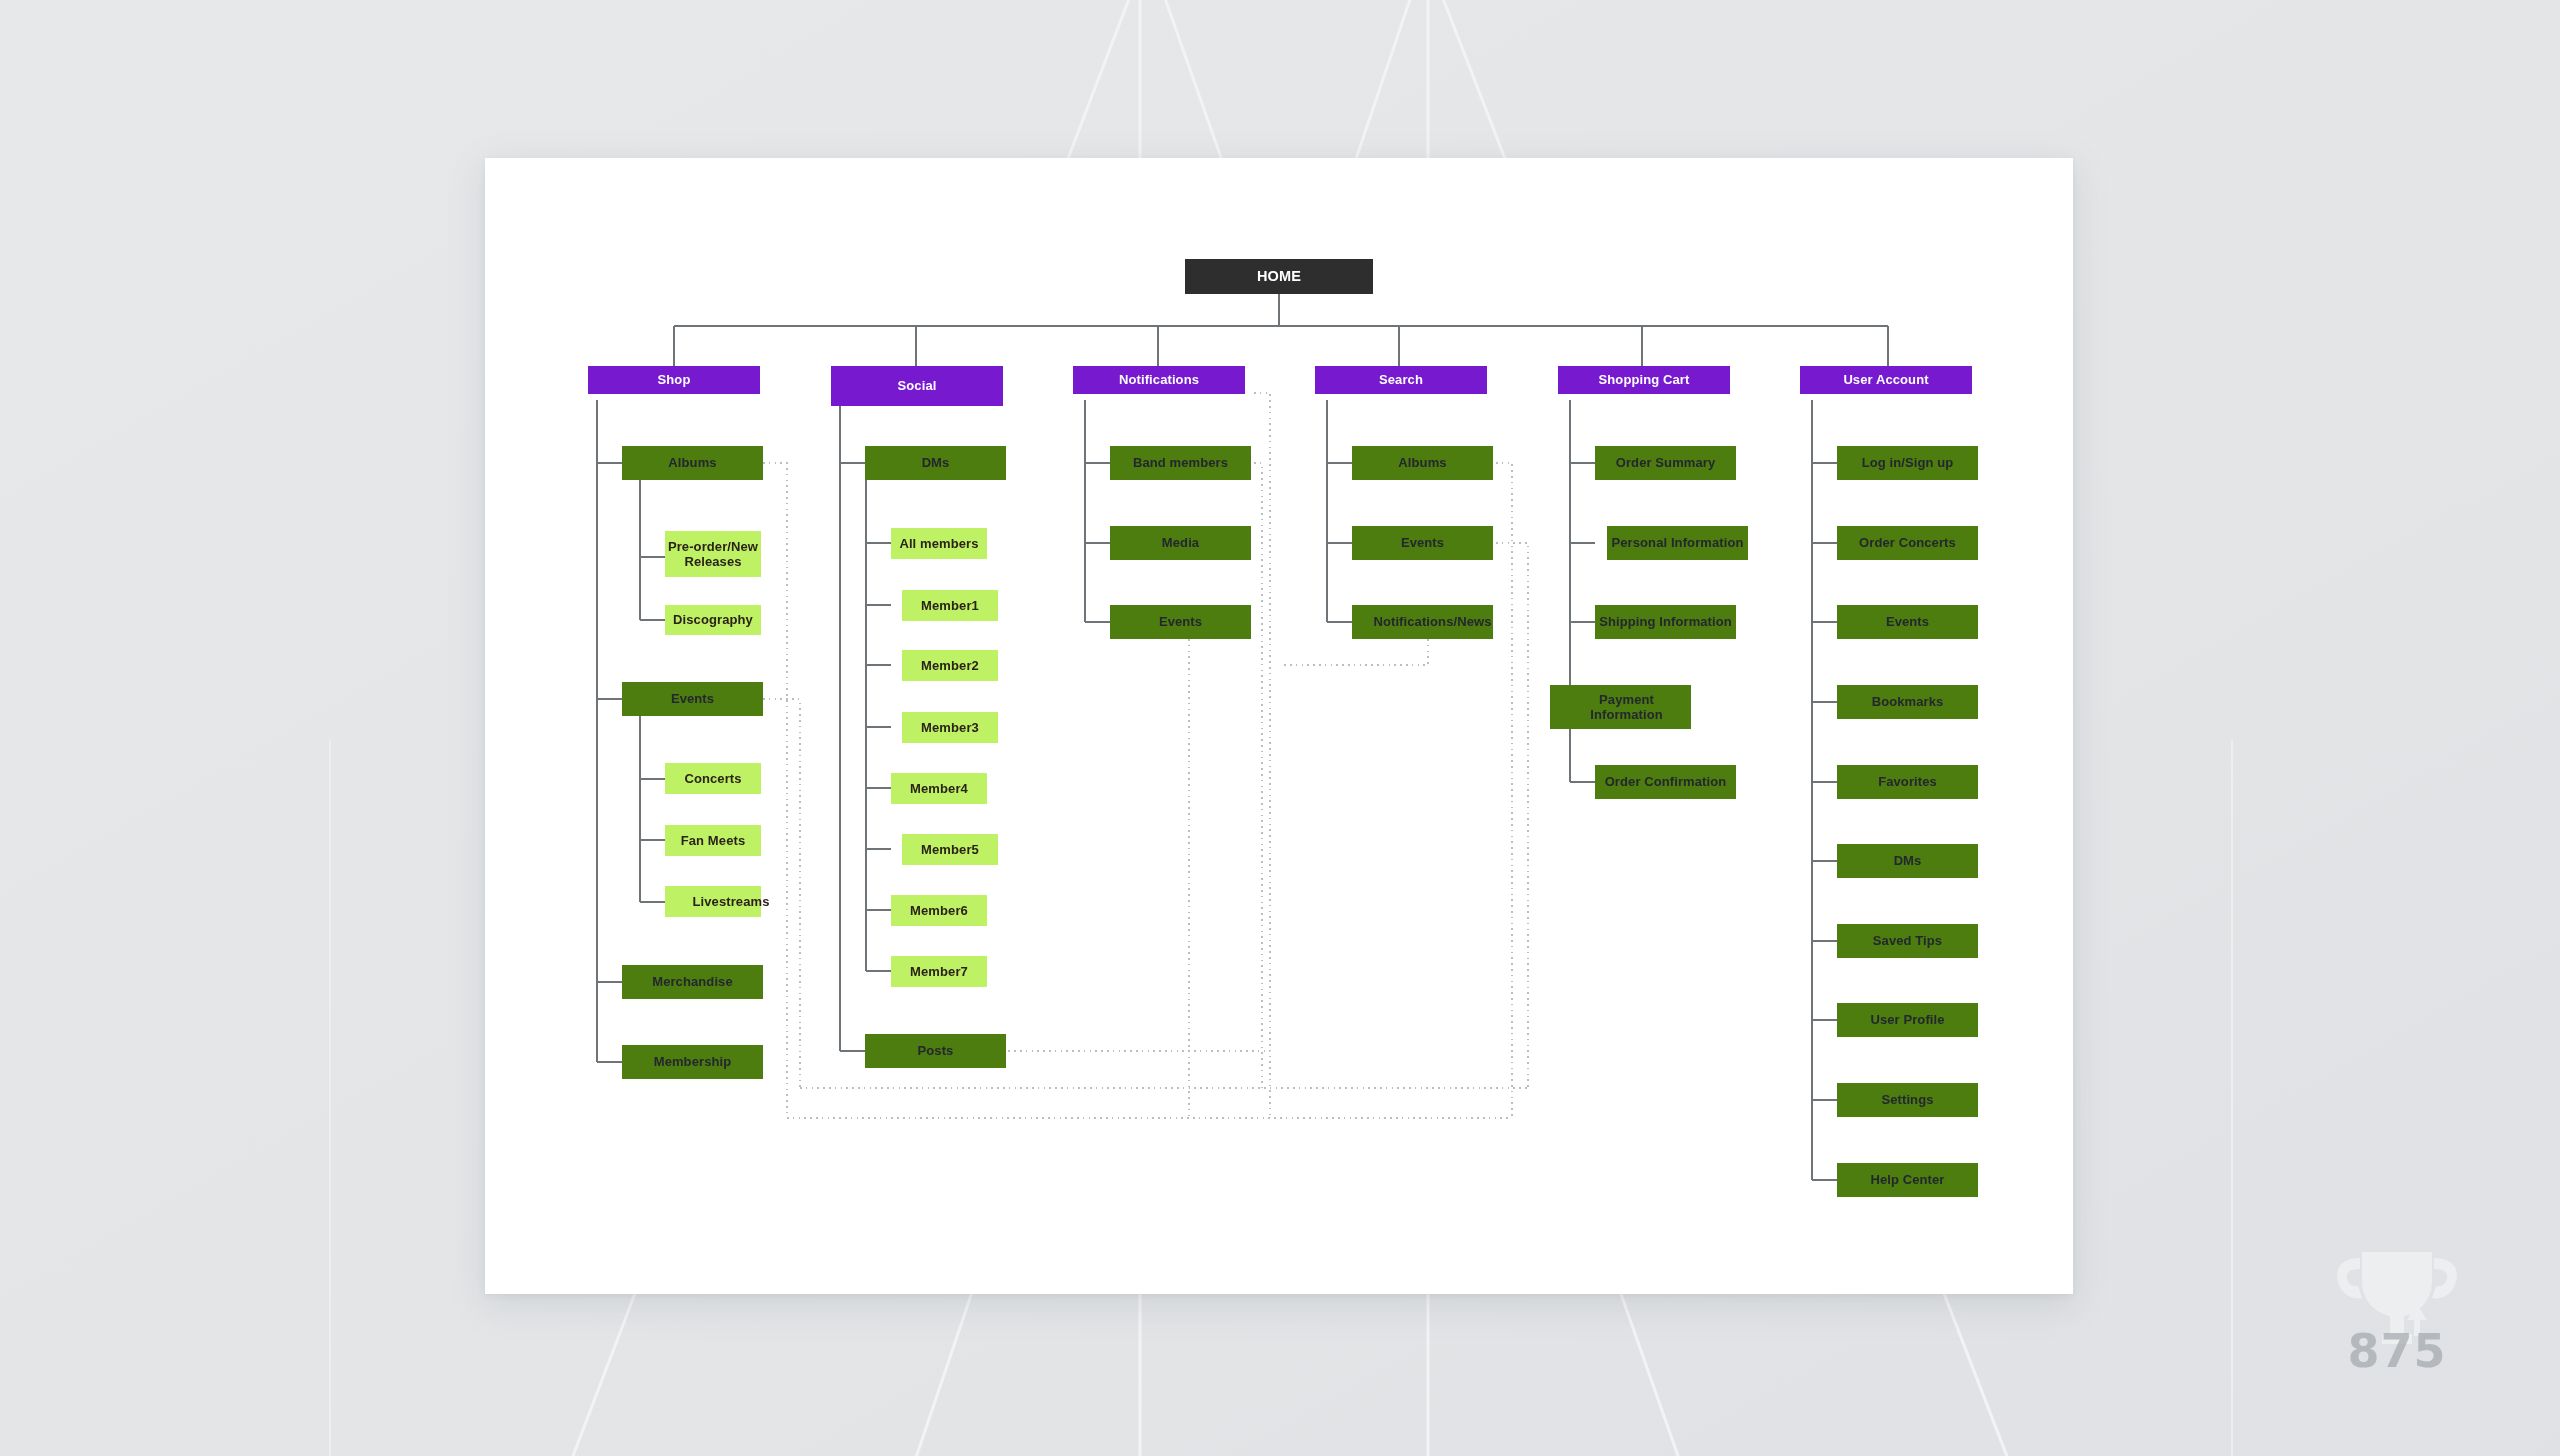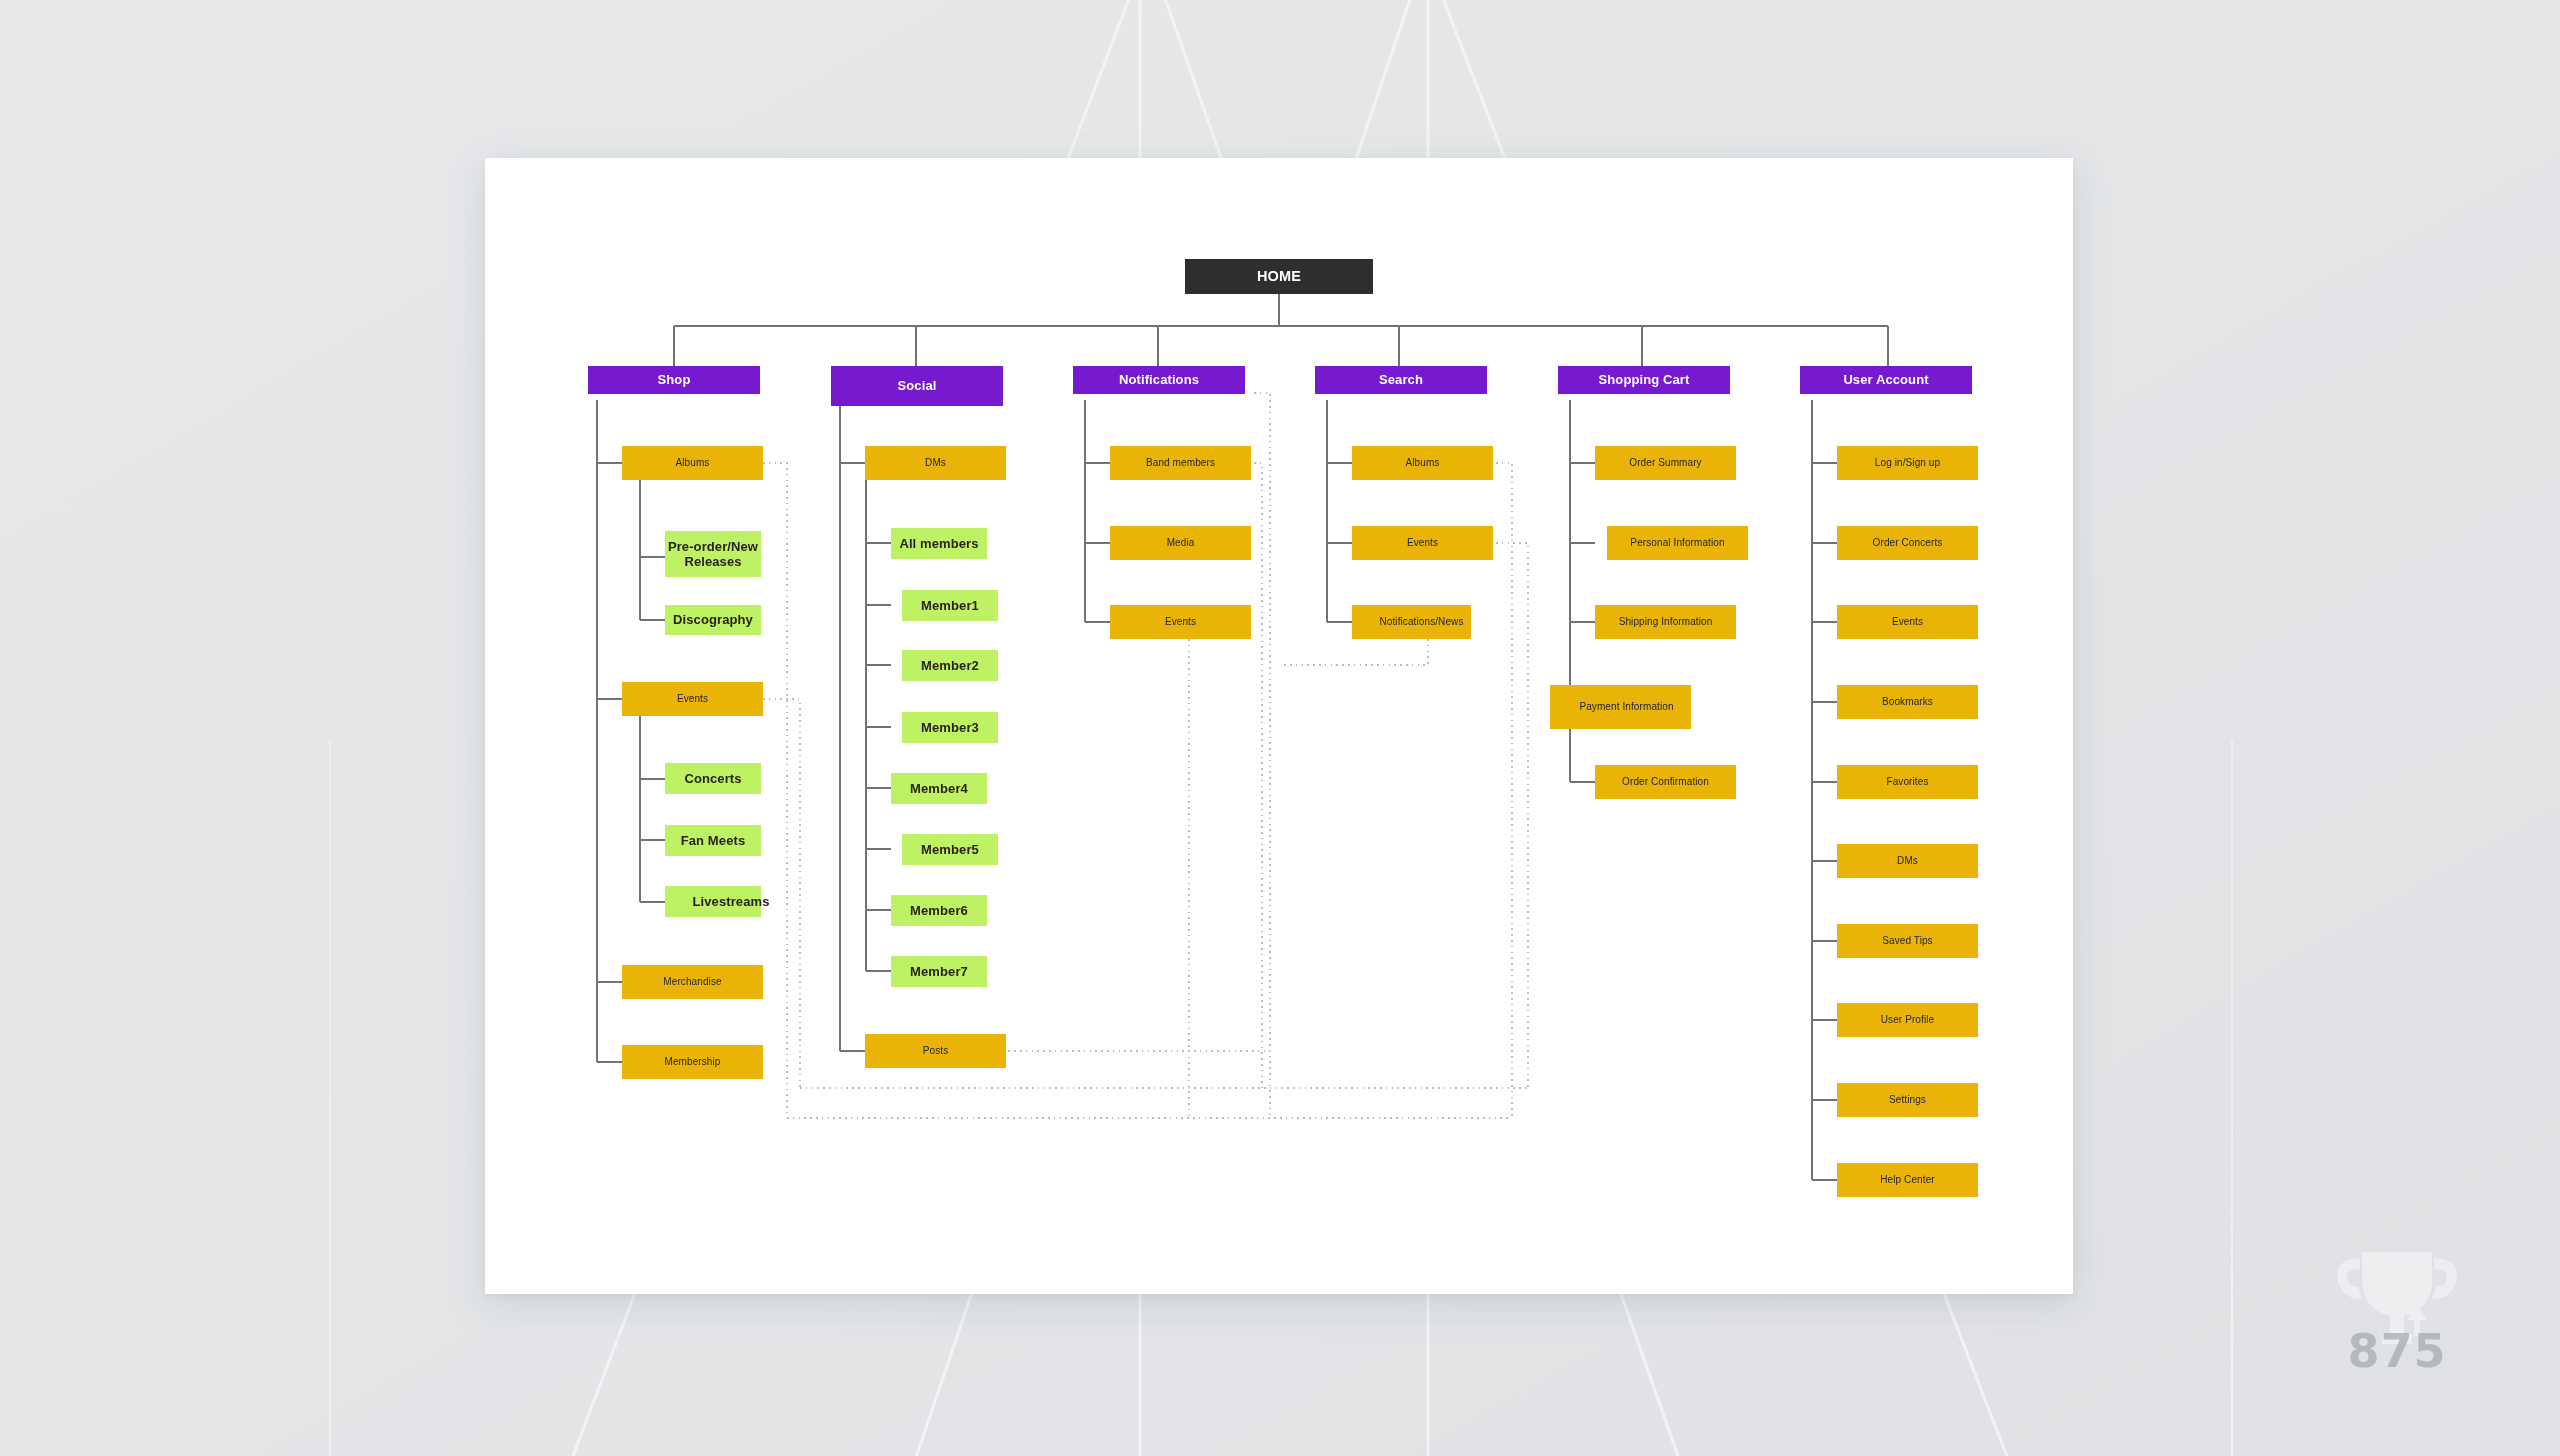--- a/index.html
+++ b/index.html
@@ -22,21 +22,21 @@
     line-height:1.18;
     letter-spacing:.1px;
   }
   .node-root{
     background:#2e2e2e;color:#ffffff;font-size:14.5px;font-weight:700;
   }
   .node-l1{
     background:#7719cf;color:#ffffff;font-size:13px;font-weight:700;
   }
   .node-l2{
-    background:#eab308;color:#23272e;font-size:10px;font-weight:400;
+    background:#4d7c0f;color:#23272e;font-size:13px;font-weight:700;
   }
   .node-l3{
     background:#bef264;color:#2b2218;font-size:13px;font-weight:700;
   }
   .wm{
     position:absolute;right:88px;bottom:78px;width:150px;height:130px;
     pointer-events:none;
   }
   .wm-num{
     position:absolute;left:0;bottom:0;width:150px;text-align:center;
@@ -206,21 +206,21 @@
   <div class="node node-l3" style="left:891px;top:956px;width:96px;height:31px;">Member7</div>
 
   <div class="node node-l2" style="left:865px;top:1034px;width:141px;height:34px;">Posts</div>
 
   <div class="node node-l2" style="left:1110px;top:446px;width:141px;height:34px;">Band members</div>
   <div class="node node-l2" style="left:1110px;top:526px;width:141px;height:34px;">Media</div>
   <div class="node node-l2" style="left:1110px;top:605px;width:141px;height:34px;">Events</div>
 
   <div class="node node-l2" style="left:1352px;top:446px;width:141px;height:34px;">Albums</div>
   <div class="node node-l2" style="left:1352px;top:526px;width:141px;height:34px;">Events</div>
-  <div class="node node-l2" style="left:1352px;top:605px;width:119px;height:34px;padding-left:20px;">Notifications/News</div>
+  <div class="node node-l2" style="left:1352px;top:605px;width:141px;height:34px;padding-left:20px;">Notifications/News</div>
 
   <div class="node node-l2" style="left:1595px;top:446px;width:141px;height:34px;">Order Summary</div>
   <div class="node node-l2" style="left:1595px;top:526px;width:141px;height:34px;margin-left:12px;">Personal Information</div>
   <div class="node node-l2" style="left:1595px;top:605px;width:141px;height:34px;">Shipping Information</div>
   <div class="node node-l2" style="left:1550px;top:685px;width:141px;height:44px;padding-left:12px;">Payment Information</div>
   <div class="node node-l2" style="left:1595px;top:765px;width:141px;height:34px;">Order Confirmation</div>
 
   <div class="node node-l2" style="left:1837px;top:446px;width:141px;height:34px;">Log in/Sign up</div>
   <div class="node node-l2" style="left:1837px;top:526px;width:141px;height:34px;">Order Concerts</div>
   <div class="node node-l2" style="left:1837px;top:605px;width:141px;height:34px;">Events</div>

